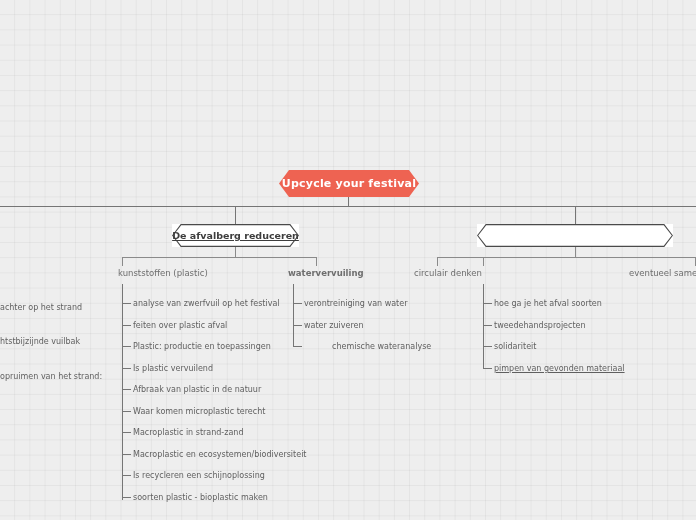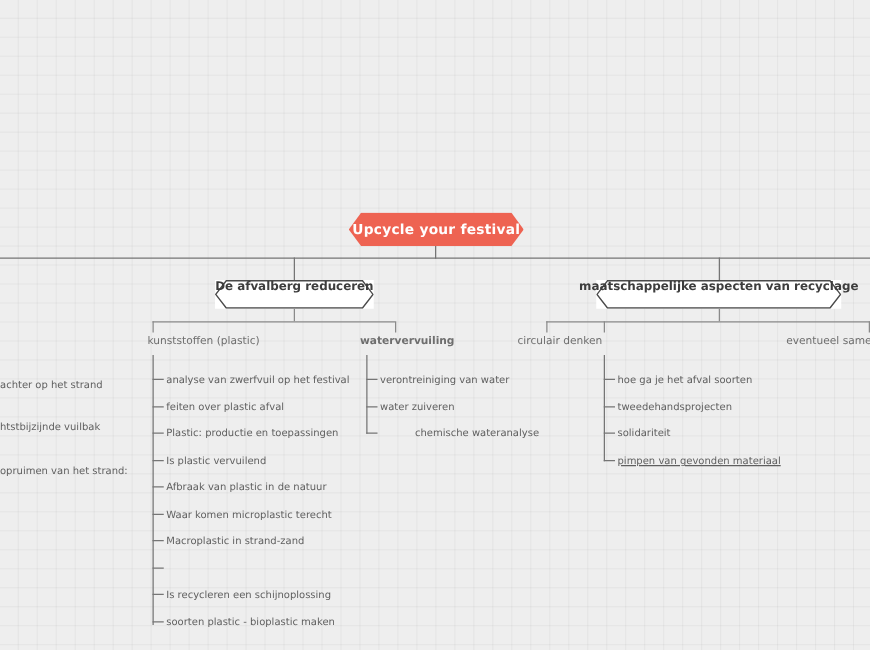--- a/index.html
+++ b/index.html
@@ -53,27 +53,29 @@
     letter-spacing: 0.2px;
     white-space: nowrap;
     -webkit-clip-path: polygon(10px 0, calc(100% - 10px) 0, 100% 50%, calc(100% - 10px) 100%, 10px 100%, 0 50%);
     clip-path: polygon(10px 0, calc(100% - 10px) 0, 100% 50%, calc(100% - 10px) 100%, 10px 100%, 0 50%);
   }
 
   
   .node-l2 {
     position: absolute;
     display: flex;
+    align-items: center;
     justify-content: center;
     background: #ffffff;
     color: #3d3d3d;
     font-size: 9.5px;
     font-weight: bold;
     white-space: nowrap;
     box-sizing: border-box;
+    text-decoration: underline;
   }
   .node-l2 .hexborder {
     position: absolute;
     left: 0; top: 0; right: 0; bottom: 0;
     pointer-events: none;
   }
   .node-l2 .hexlabel {
     position: relative;
     z-index: 2;
   }
@@ -117,21 +119,20 @@
     <svg class="hexborder" viewBox="0 0 127 23" preserveAspectRatio="none">
       <polygon points="9,0.6 118,0.6 126.4,11.5 118,22.4 9,22.4 0.6,11.5" fill="#ffffff" stroke="#4a4a4a" stroke-width="1.1"></polygon>
     </svg>
     <span class="hexlabel">De afvalberg reduceren</span>
   </div>
 
   <div class="node-l2" style="left:477px; top:224px; width:196px; height:23px;">
     <svg class="hexborder" viewBox="0 0 196 23" preserveAspectRatio="none">
       <polygon points="9,0.6 187,0.6 195.4,11.5 187,22.4 9,22.4 0.6,11.5" fill="#ffffff" stroke="#4a4a4a" stroke-width="1.1"></polygon>
     </svg>
-    <span class="hexlabel">maatschappelijke aspecten van recyclage</span>
   </div>
 
   <div class="vline light" style="left:235px; top:247px; height:10px;"></div>
   <div class="hline light" style="left:122px; top:257px; width:194px;"></div>
   <div class="vline light" style="left:122px; top:257px; height:9px;"></div>
   <div class="vline light" style="left:316px; top:257px; height:9px;"></div>
 
   <div class="node-l3" style="left:118px; top:268px;">kunststoffen (plastic)</div>
   <div class="node-l3" style="left:288px; top:268px;font-weight:bold;">watervervuiling</div>
 
@@ -156,20 +157,21 @@
   <div class="hline" style="left:122px; top:475px; width:9px;"></div>
   <div class="hline" style="left:122px; top:497px; width:9px;"></div>
 
   <div class="node-leaf" style="left:133px; top:299px;">analyse van zwerfvuil op het festival</div>
   <div class="node-leaf" style="left:133px; top:321px;">feiten over plastic afval</div>
   <div class="node-leaf" style="left:133px; top:342px;">Plastic: productie en toepassingen</div>
   <div class="node-leaf" style="left:133px; top:364px;">Is plastic vervuilend</div>
   <div class="node-leaf" style="left:133px; top:385px;">Afbraak van plastic in de natuur</div>
   <div class="node-leaf" style="left:133px; top:407px;">Waar komen microplastic terecht</div>
   <div class="node-leaf" style="left:133px; top:428px;">Macroplastic in strand-zand</div>
+  <div class="node-leaf" style="left:133px; top:450px;">Macroplastic en ecosystemen/biodiversiteit</div>
   <div class="node-leaf" style="left:133px; top:471px;">Is recycleren een schijnoplossing</div>
   <div class="node-leaf" style="left:133px; top:493px;">soorten plastic - bioplastic maken</div>
 
   <div class="vline" style="left:293px; top:284px; height:63px;"></div>
   <div class="hline" style="left:293px; top:303px; width:9px;"></div>
   <div class="hline" style="left:293px; top:325px; width:9px;"></div>
   <div class="hline" style="left:293px; top:346px; width:9px;"></div>
 
   <div class="node-leaf" style="left:304px; top:299px;">verontreiniging van water</div>
   <div class="node-leaf" style="left:304px; top:321px;">water zuiveren</div>

